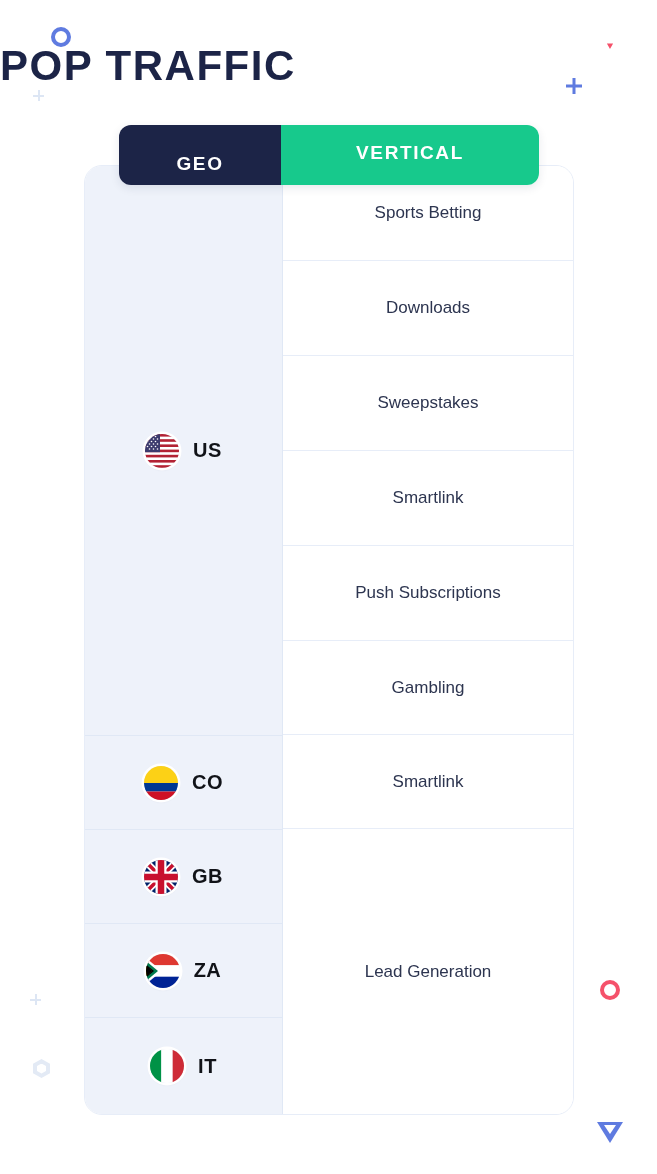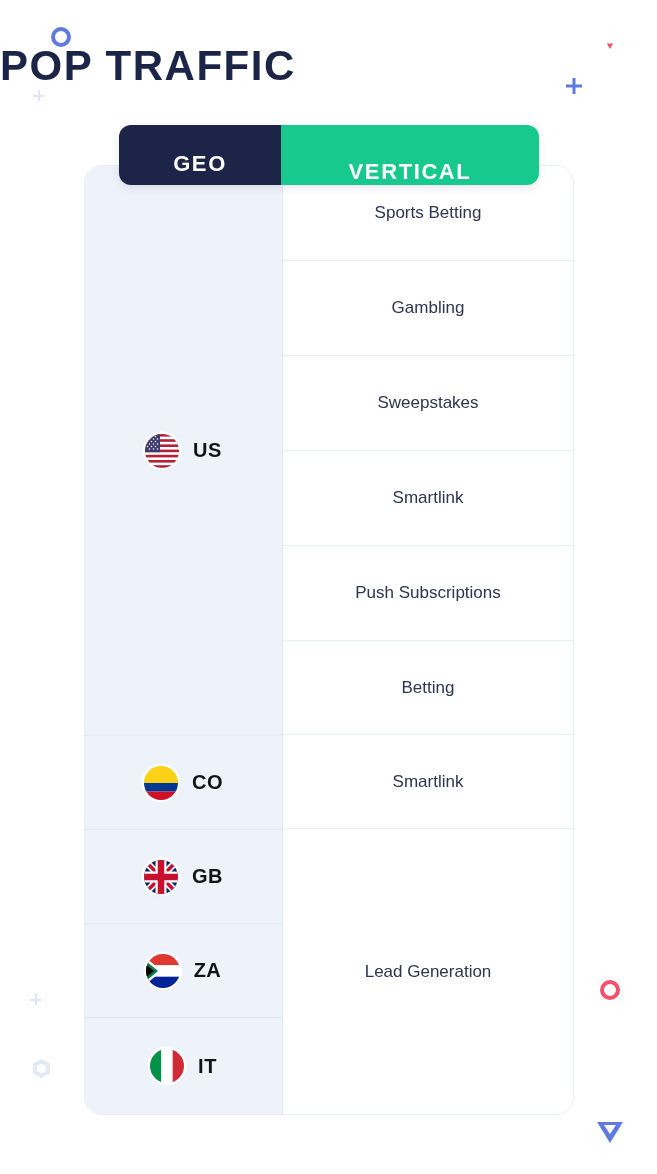--- a/index.html
+++ b/index.html
@@ -224,26 +224,26 @@
     width: 162px;
     background: #1c2447;
     display: flex;
     align-items: center;
     justify-content: center;
   }
   #tab-vertical {
     flex: 1;
     background: #17c98c;
     display: flex;
-    align-items: flex-end;
+    align-items: flex-start;
     justify-content: center;
   }
   .tab-label {
     color: #ffffff;
-    font-size: 22px;
+    font-size: 19px;
     font-weight: 700;
     letter-spacing: 1.6px;
     margin-top: 17px;
   }
 </style>
 </head>
 <body>
 
 <div class="dots" id="dots-top"></div>
 <div class="dots" id="dots-bottom"></div>
@@ -351,25 +351,25 @@
           <rect x="11.34" width="11.33" height="34" fill="#ffffff"></rect>
           <rect x="22.67" width="11.33" height="34" fill="#ce2b37"></rect>
         </svg>
       </span>
       <span class="geo-label">IT</span>
     </div>
   </div>
 
   <div id="vertical-column">
     <div class="vert-cell" style="height:95px">Sports Betting</div>
-    <div class="vert-cell" style="height:95px">Gambling</div>
+    <div class="vert-cell" style="height:95px">Downloads</div>
     <div class="vert-cell" style="height:95px">Sweepstakes</div>
     <div class="vert-cell" style="height:95px">Smartlink</div>
     <div class="vert-cell" style="height:95px">Push Subscriptions</div>
-    <div class="vert-cell" style="height:94px">Betting</div>
+    <div class="vert-cell" style="height:94px">Gambling</div>
     <div class="vert-cell" style="height:94px">Smartlink</div>
     <div class="vert-cell" style="flex:1">Lead Generation</div>
   </div>
 </div>
 
 <div id="header-tabs">
   <div id="tab-geo">
     <span class="tab-label">GEO</span>
   </div>
   <div id="tab-vertical">

